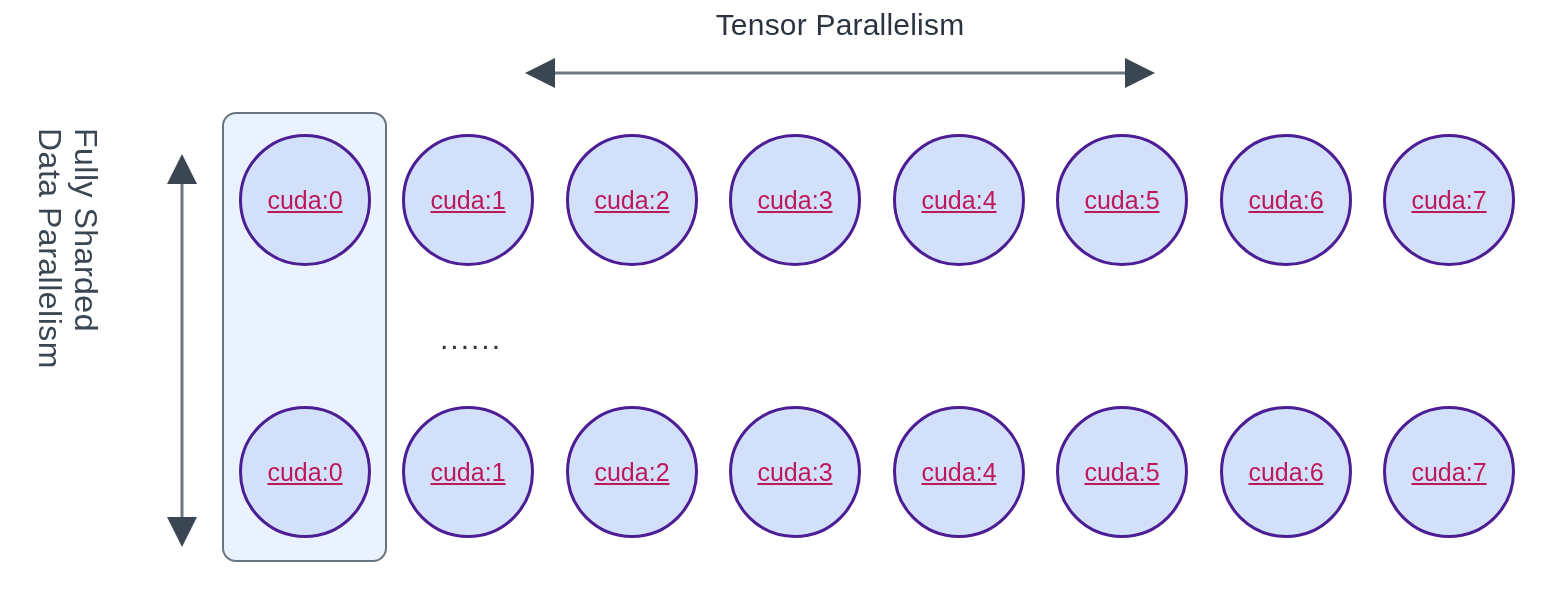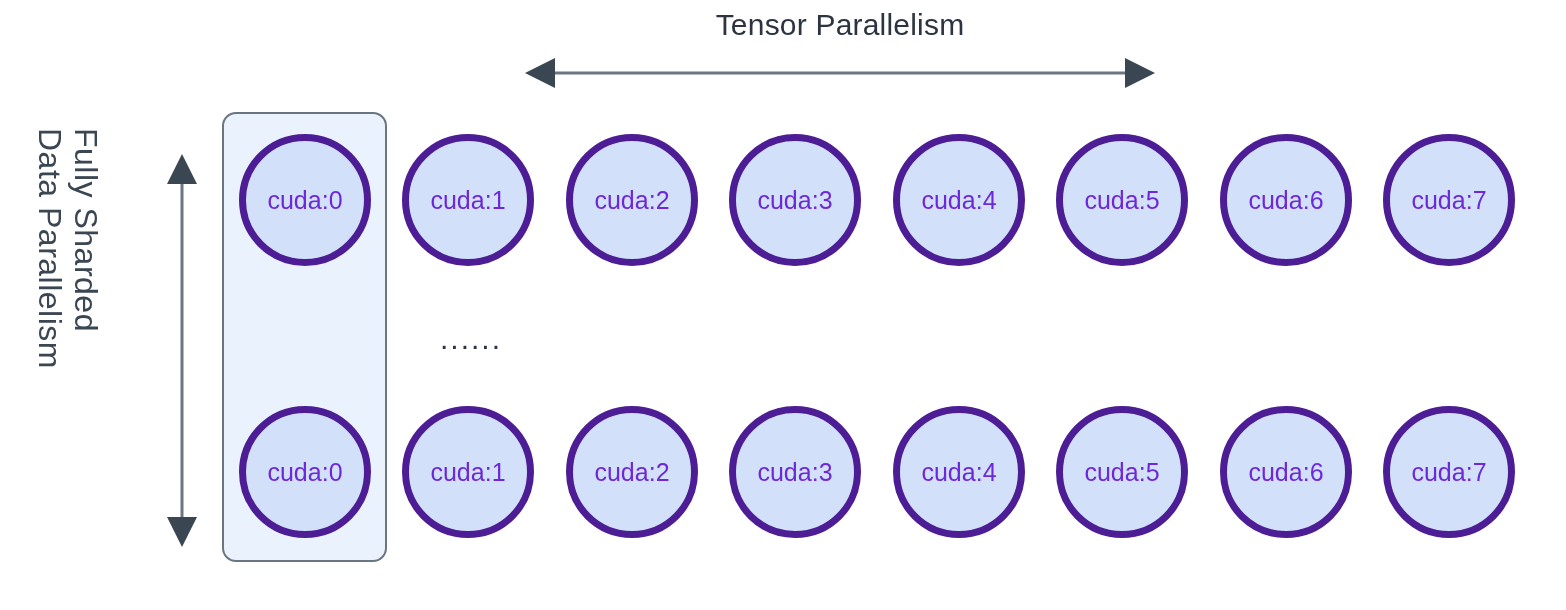--- a/index.html
+++ b/index.html
@@ -80,28 +80,29 @@
   }
 
   
   .gpu-circle {
     position: absolute;
     width: 132px;
     height: 132px;
     box-sizing: border-box;
     border-radius: 50%;
     background: #d2e1f9;
-    border: 7px solid #4c1d95;
+    border: 3px solid #4c1d95;
     display: flex;
     align-items: center;
     justify-content: center;
     font-size: 25px;
-    color: #6d28d9;
+    color: #be185d;
     font-family: "Liberation Sans", sans-serif;
     white-space: nowrap;
+    text-decoration: underline;
   }
 
   
   #row-ellipsis {
     position: absolute;
     left: 440px;
     top: 322px;
     font-size: 30px;
     letter-spacing: 2px;
     color: #2b3440;

